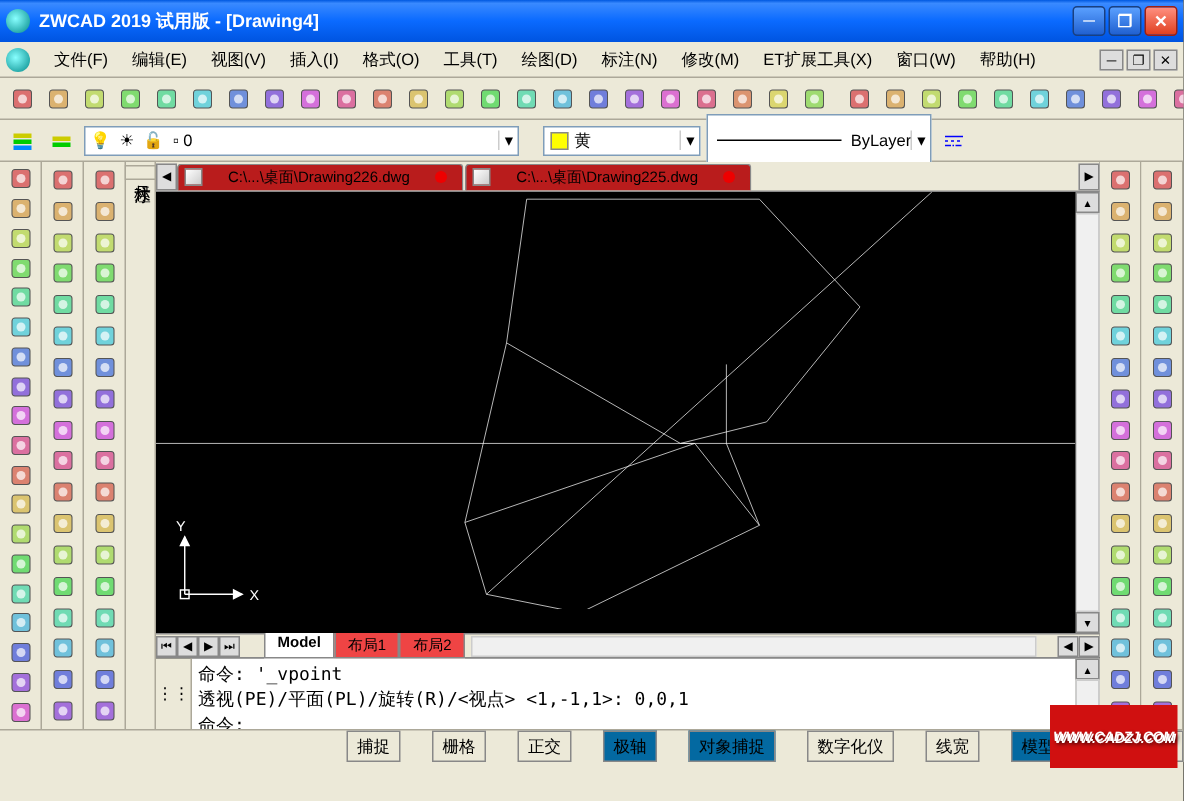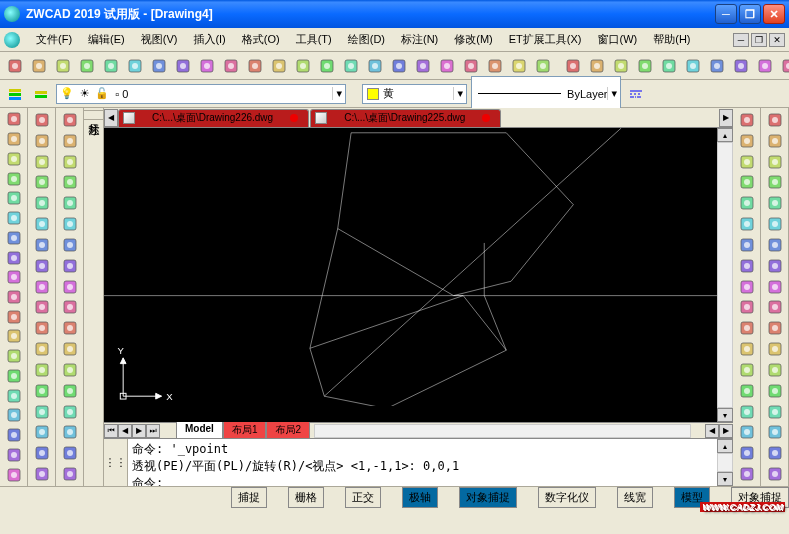--- a/index.html
+++ b/index.html
@@ -58,21 +58,21 @@
 
 .statusbar { height: 22px; background: #ece9d8; border-top: 1px solid #aca899; display: flex; align-items: center; font-size: 11px; }
 .status-coords { padding: 0 8px; min-width: 200px; }
 .status-btns { display: flex; gap: 21px; }
 .status-btn { padding: 2px 6px; border: 1px solid #888; background: #ece9d8; cursor: pointer; }
 .status-btn.active { background: #0369a1; }
 
 .right-toolbars { display: flex; }
 
 .watermark { position: absolute; right: 4px; bottom: 22px; font-size: 24px; font-weight: bold; font-style: italic; color: #d01010; text-shadow: 1px 1px 0 #fff, 2px 2px 3px #000; font-family: Arial, sans-serif; pointer-events: none; }
-.watermark .sub { font-size: 9px; display: block; color: #fff; background: #d01010; padding: 0 2px; text-align: right; }
+.watermark .sub { font-size: 9px; display: block; color: #fff; background: #d01010; padding: 16px 2px; text-align: right; }
 
 .v-label { writing-mode: vertical-lr; font-size: 11px; background: #ece9d8; padding: 4px 2px; border: 1px solid #aca899; white-space: nowrap; }
 </style>
 </head>
 <body>
 
 <div class="titlebar">
   <div class="app-icon"></div>
   <div class="title-text">ZWCAD 2019 试用版 - [Drawing4]</div>
   <div class="win-btns">

